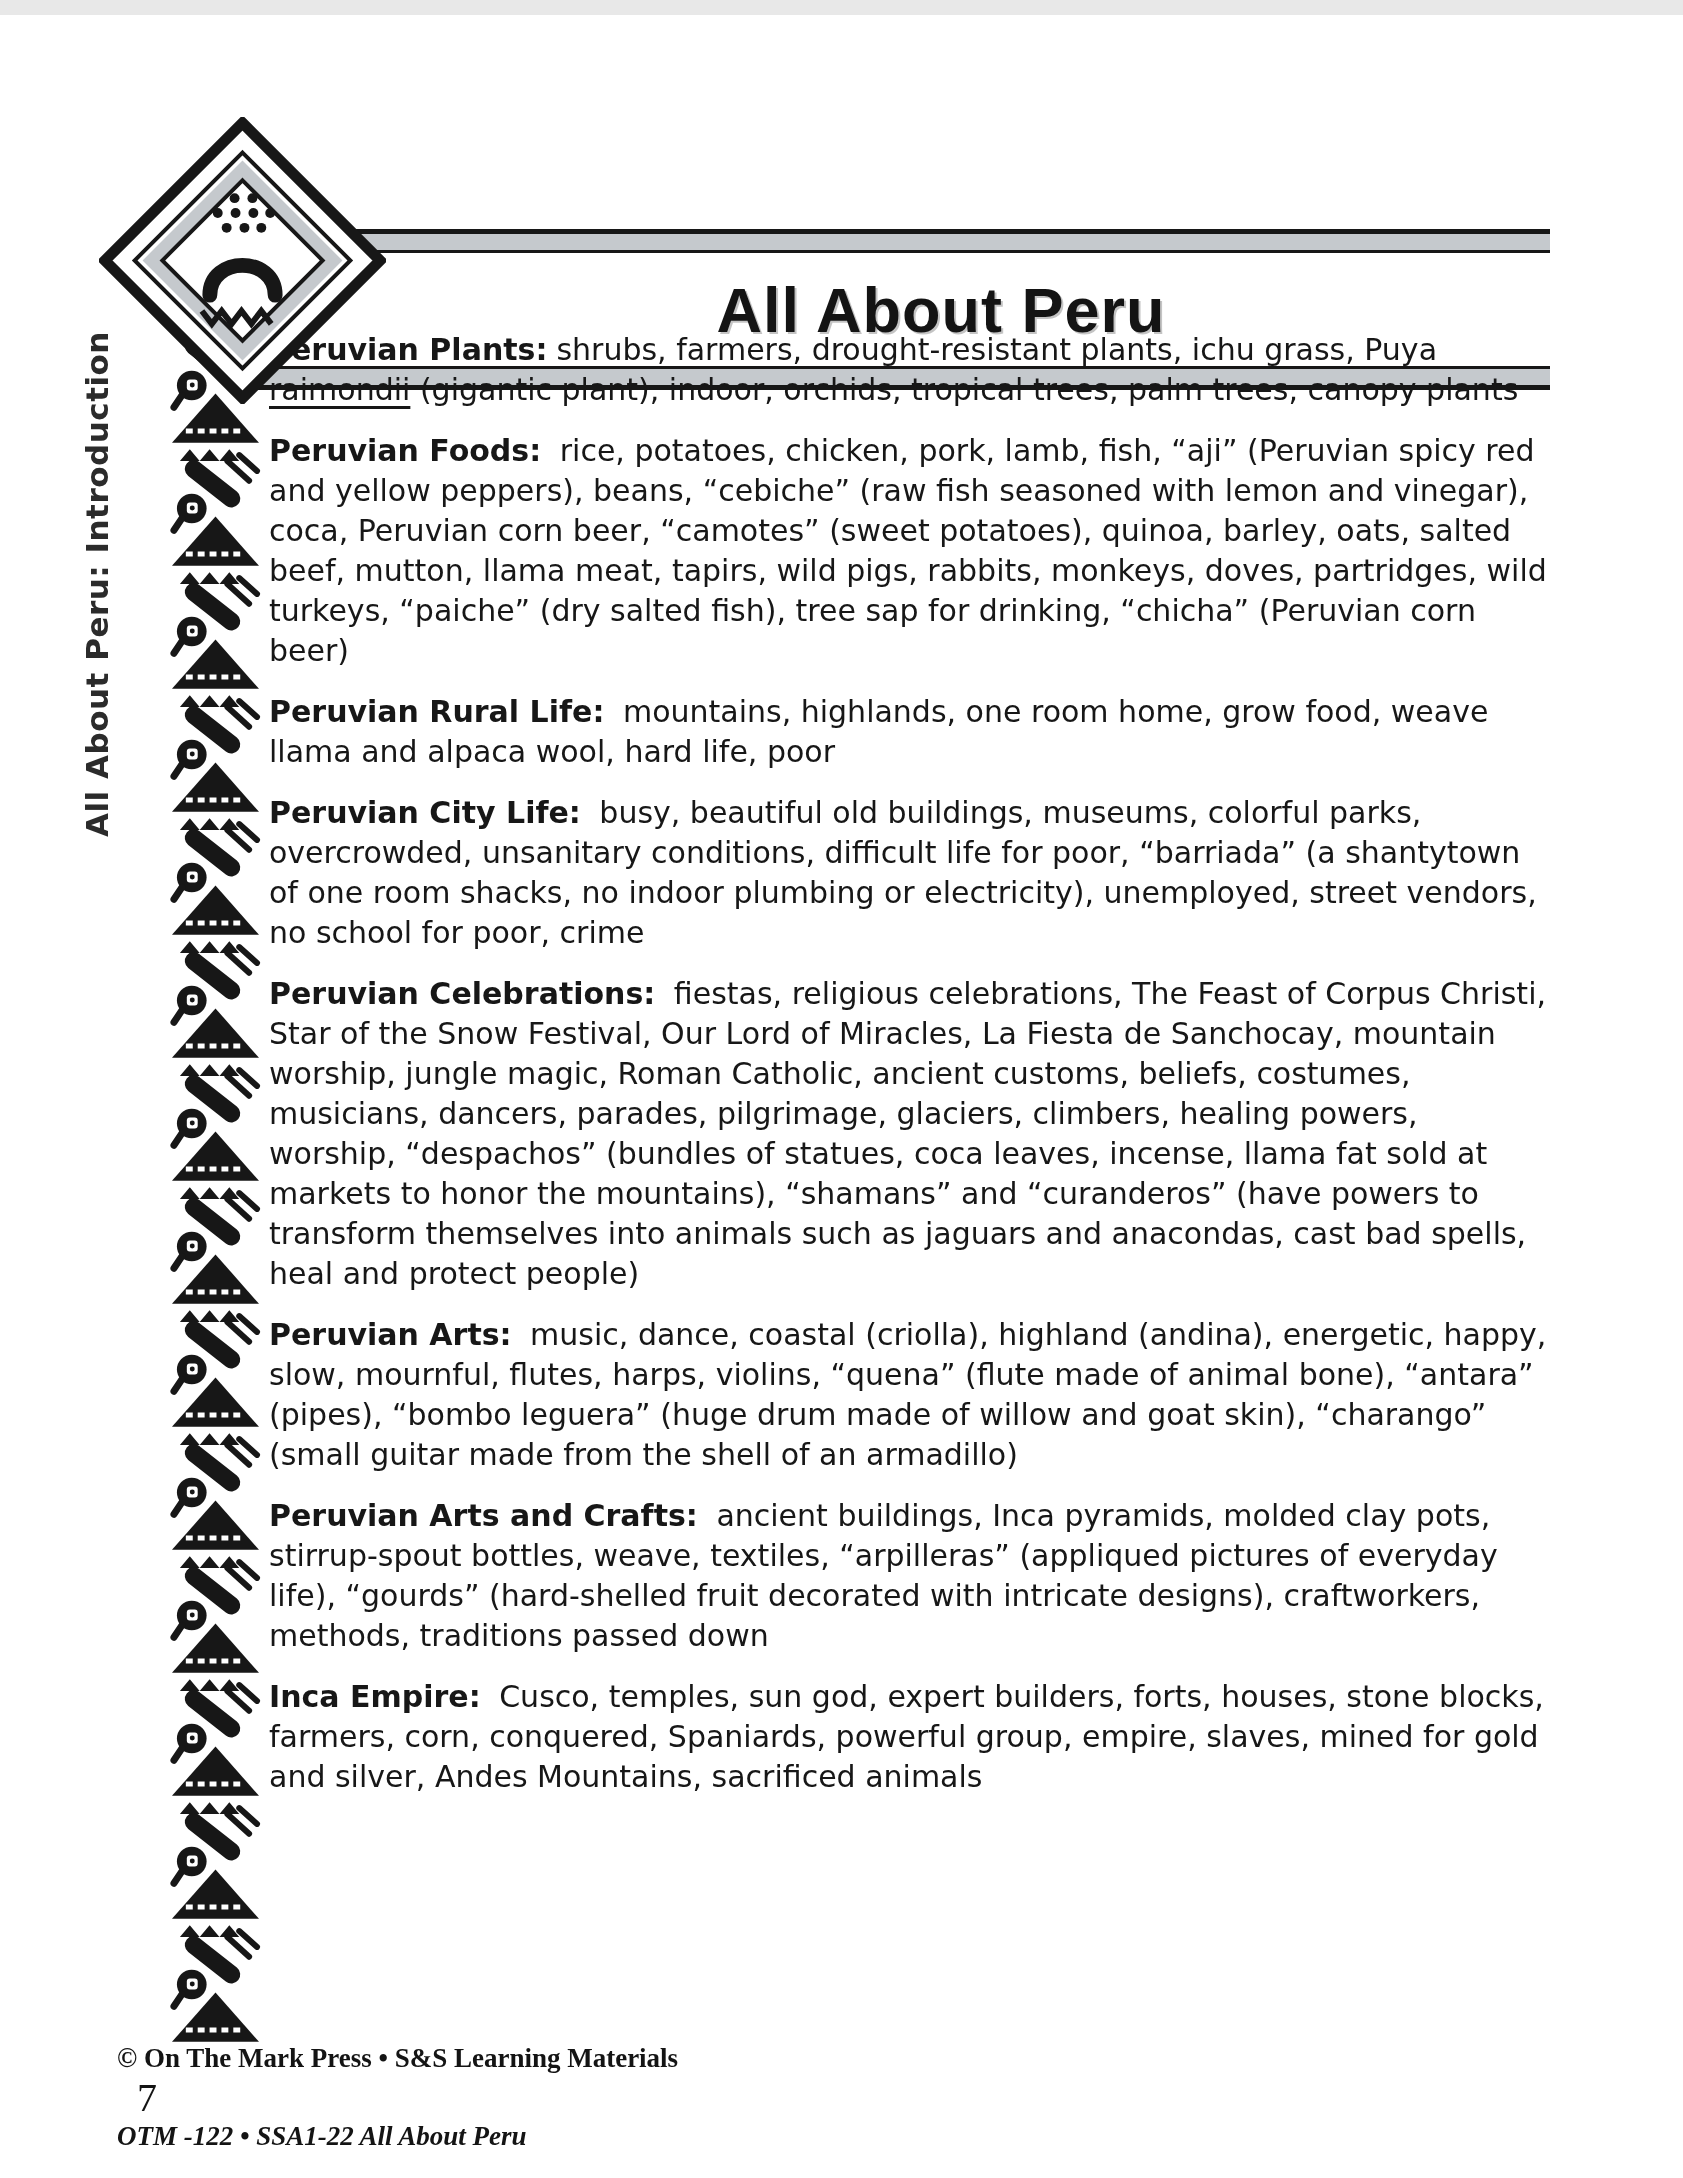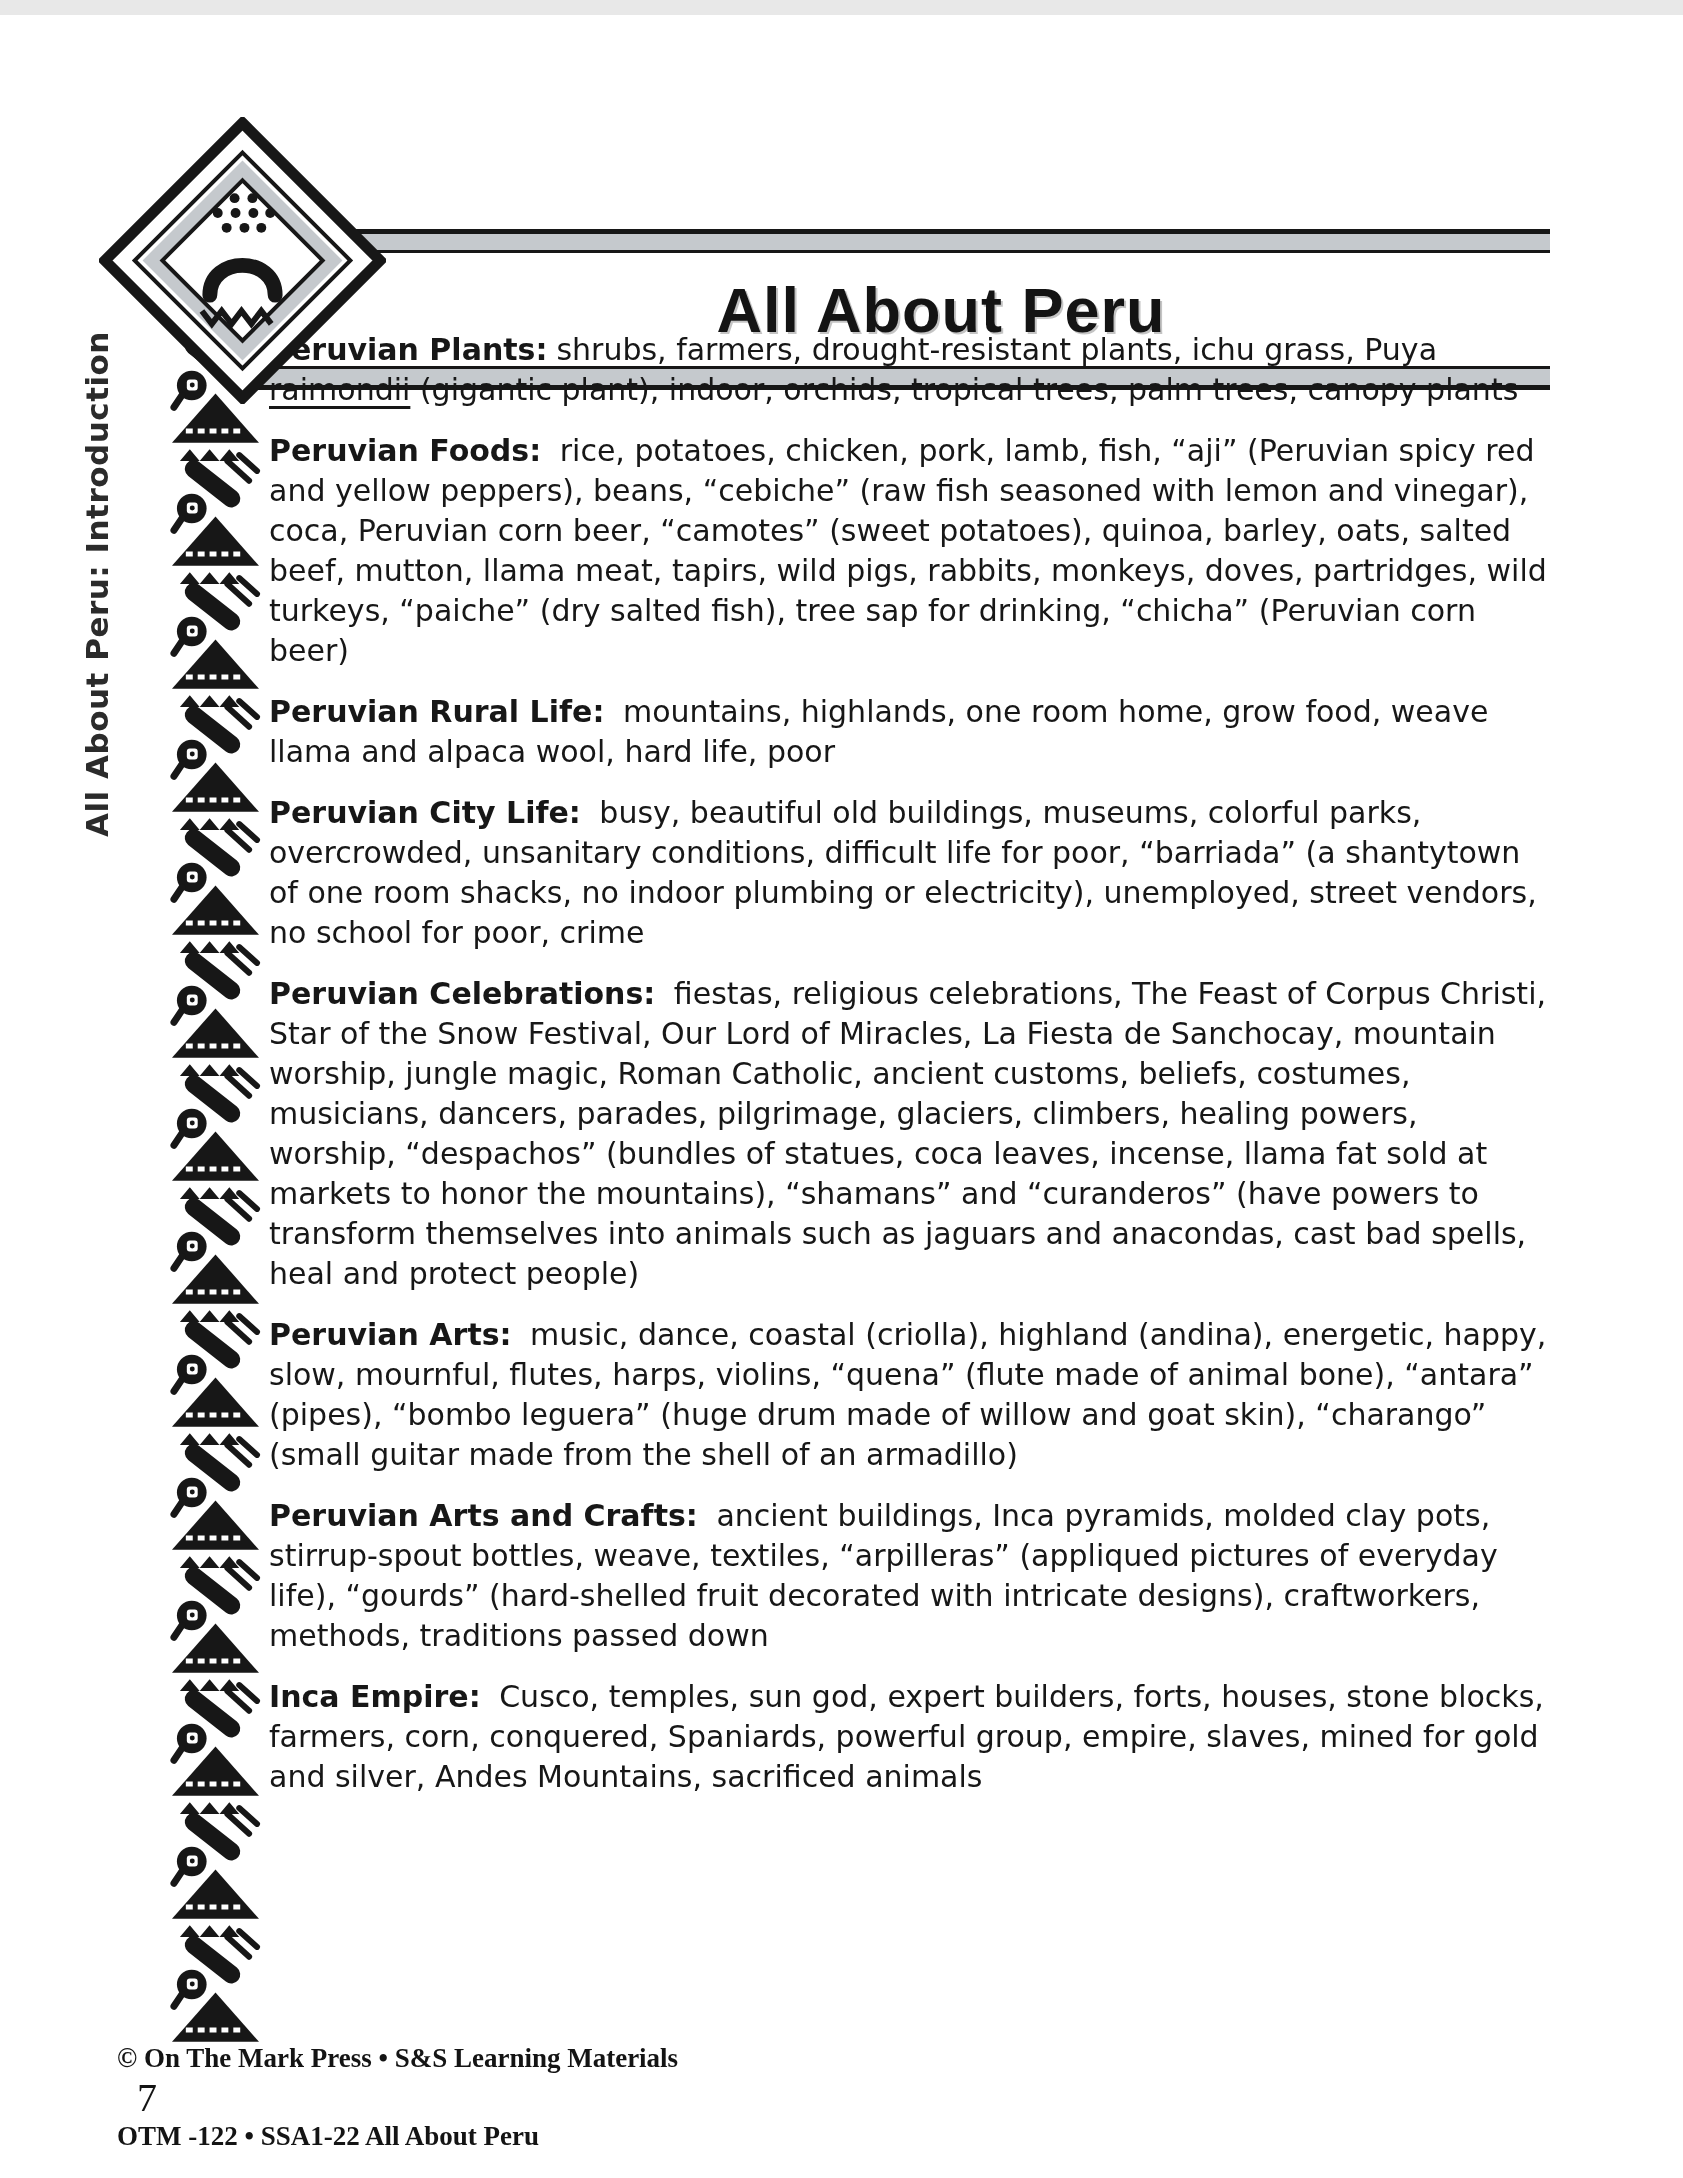--- a/index.html
+++ b/index.html
@@ -36,21 +36,21 @@
   .h{font-weight:bold;margin-right:9px;}
   .u{text-decoration:underline;text-decoration-thickness:3px;text-underline-offset:6px;}
   
   .footer{
     position:absolute;left:117px;top:2028px;width:1436px;
     display:flex;align-items:baseline;z-index:3;
     font-family:"Liberation Serif",serif;font-weight:bold;font-size:27px;color:#141414;flex-direction:column;
   }
   .footer .f-left{flex:1;text-align:left;}
   .footer .f-num{font-weight:normal;font-size:40px;padding:0 20px;}
-  .footer .f-right{flex:1;text-align:right;}
+  .footer .f-right{flex:1;text-align:right;font-style:italic;}
 </style>
 </head>
 <body>
 
 <div class="page">
 
   <div class="banner">
     <div class="edge-thick"></div>
     <div class="edge-gray"></div>
     <div class="edge-thin"></div>

